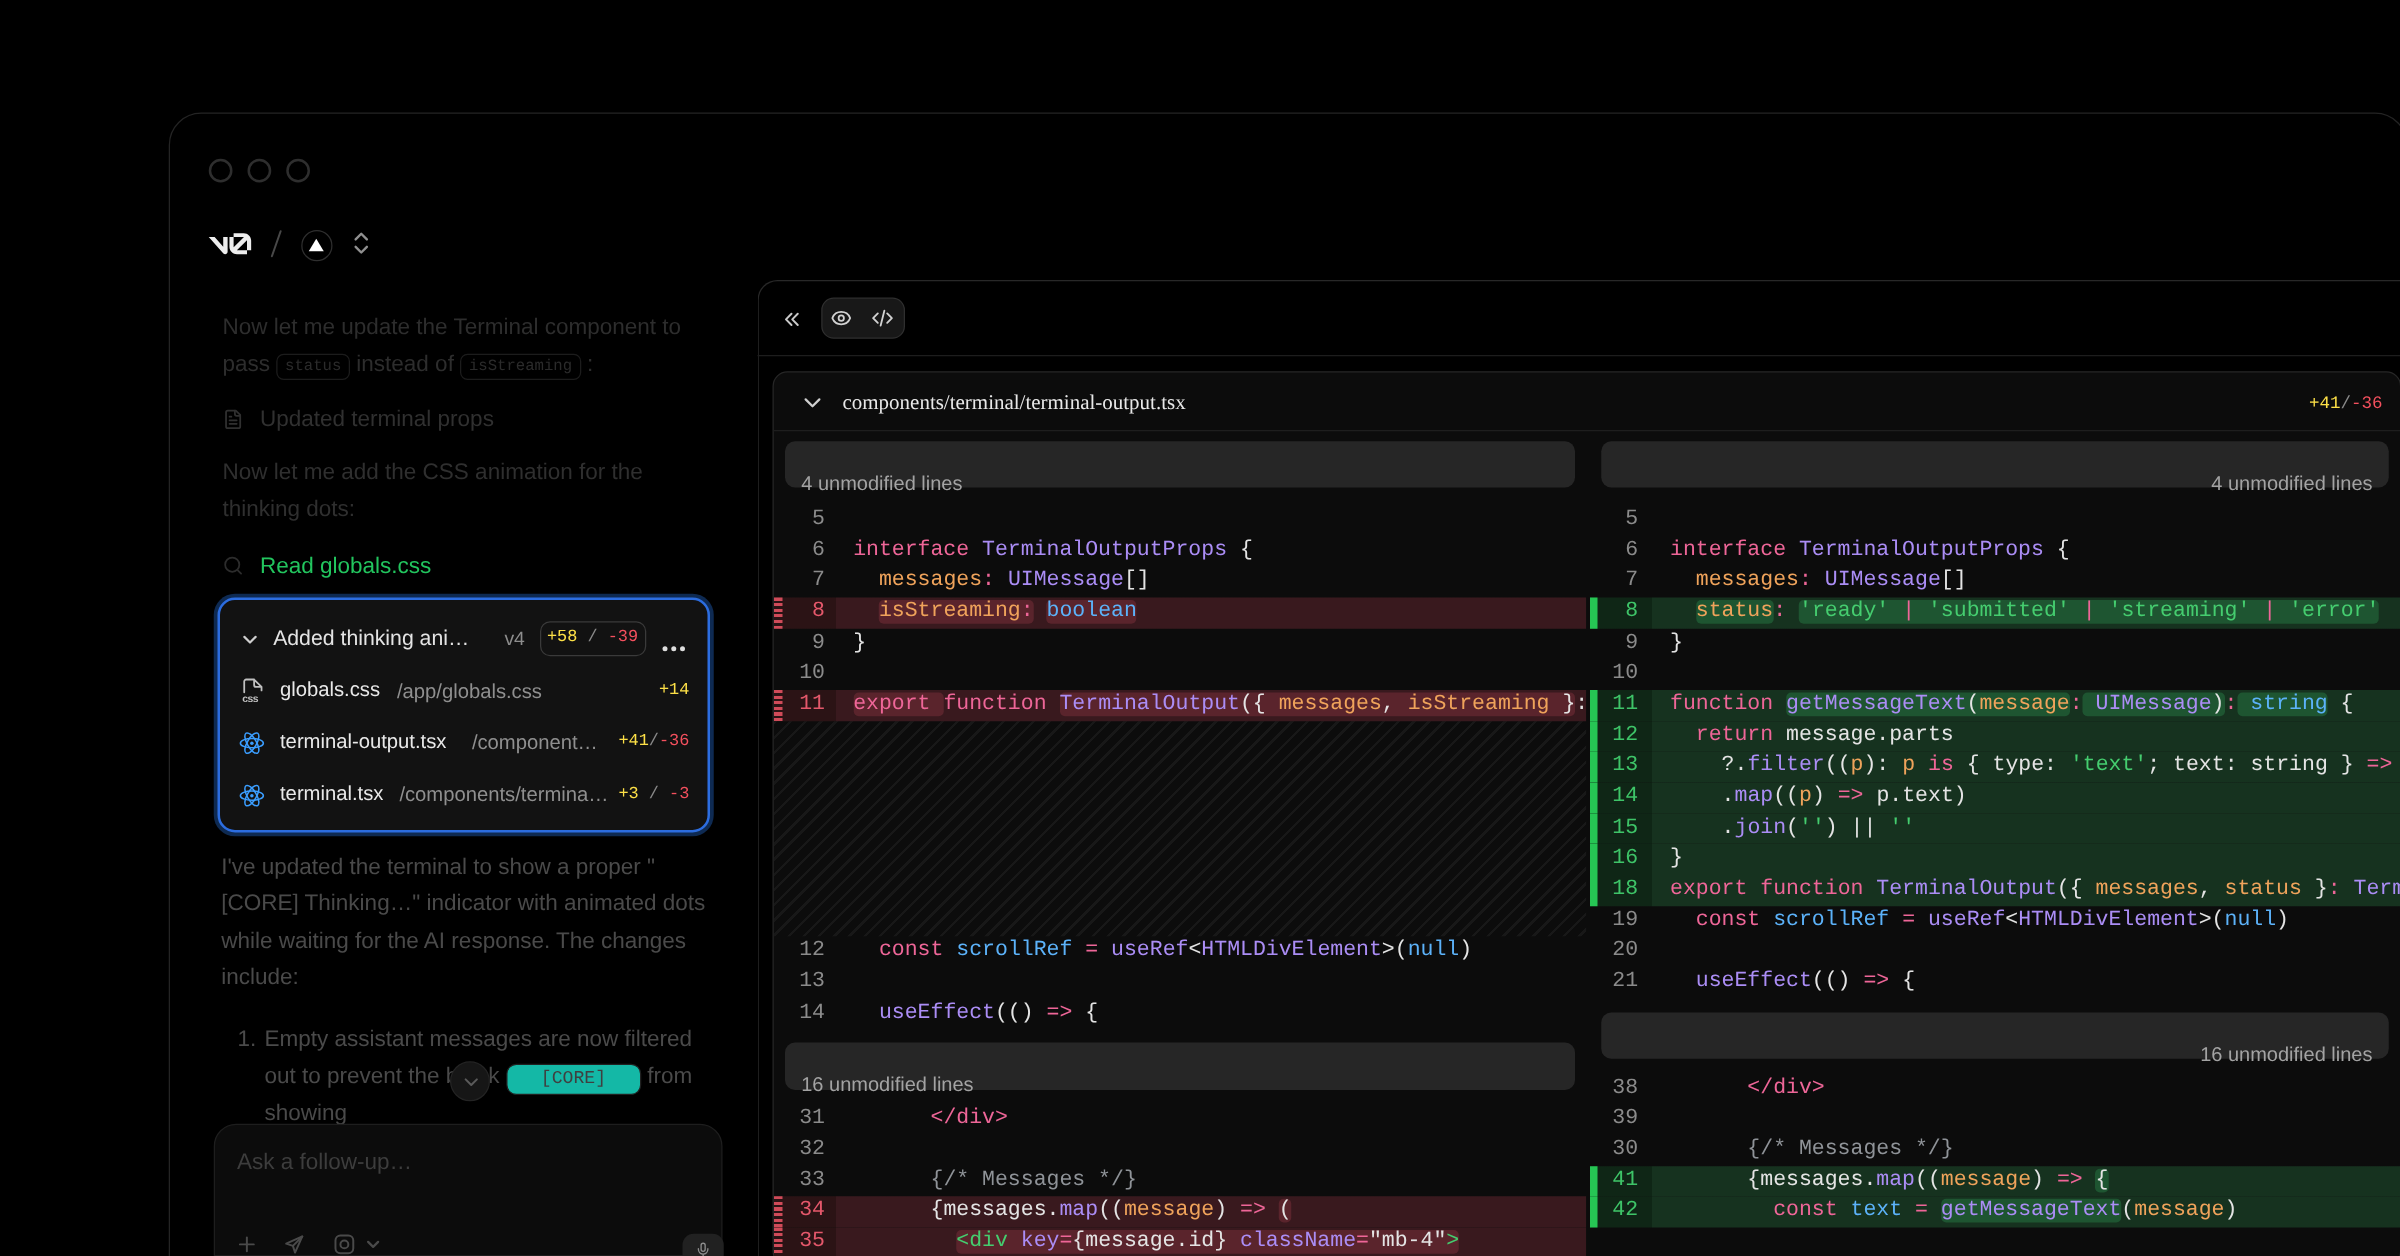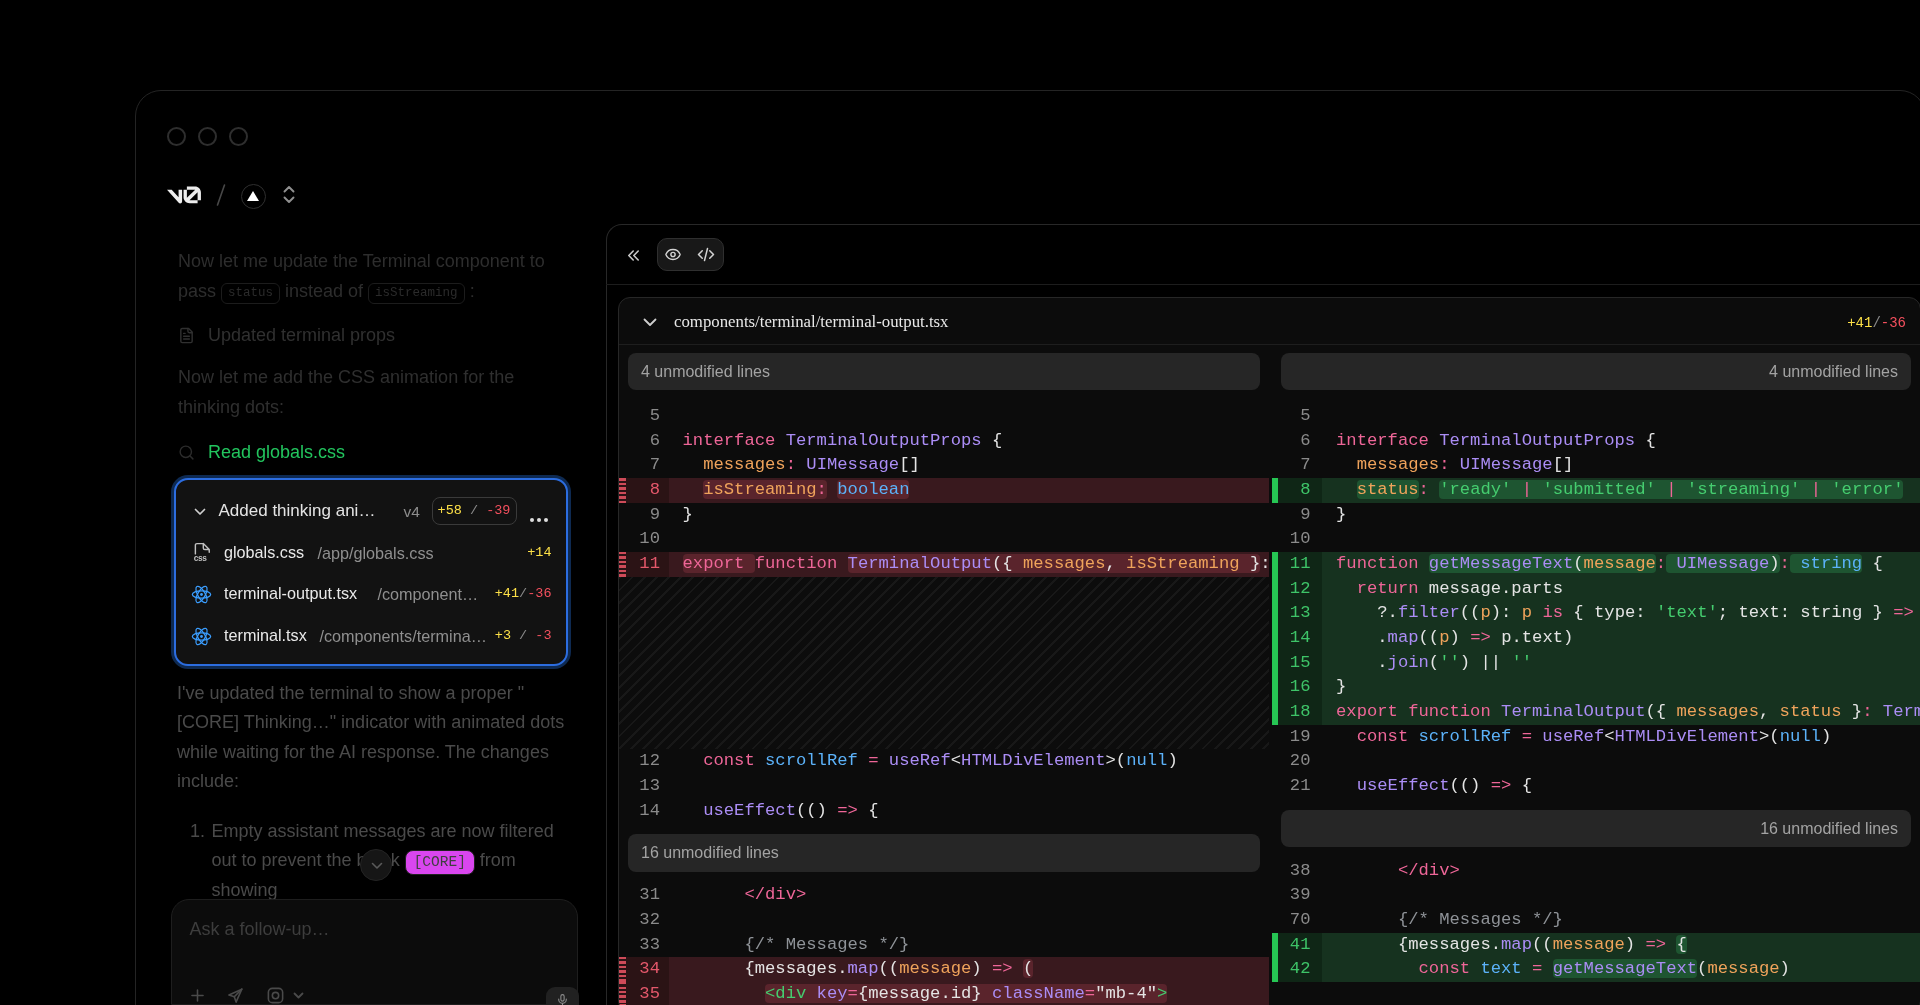--- a/index.html
+++ b/index.html
@@ -2,21 +2,21 @@
 <html><head><meta charset="utf-8"><style>
 *{margin:0;padding:0;box-sizing:border-box}
 html,body{width:1920px;height:1005px;background:#000;overflow:hidden}
 body{position:relative;font-family:"Liberation Sans",sans-serif}
 .abs{position:absolute}
 #win{left:135px;top:90px;width:1791px;height:921px;border:1px solid #242424;border-radius:26px 26px 0 0}
 .tl{width:19px;height:19px;border:2px solid #2e2e2e;border-radius:50%;position:absolute;top:127px}
 
 .dim1{color:#2d2d2d;font-size:18px;line-height:29.8px}
 .chip{display:inline-block;font-family:"Liberation Mono",monospace;font-size:12.5px;color:#2b2b2b;border:1px solid #1c1c1c;border-radius:6px;padding:1px 6px;line-height:17px;vertical-align:1px}
-.chip2{display:inline-block;font-family:"Liberation Mono",monospace;font-size:14.5px;color:#3f3f3f;border:1px solid #202020;background:#d946ef;border-radius:8px;padding:2px 8px;line-height:19px;vertical-align:0px}
+.chip2{display:inline-block;font-family:"Liberation Mono",monospace;font-size:14.5px;color:#3f3f3f;border:1px solid #202020;background:#14b8a6;border-radius:8px;padding:2px 27px;line-height:19px;vertical-align:0px}
 
 #card{left:173.5px;top:477.5px;width:394px;height:188px;background:#121212;border:2.5px solid #2c6de0;border-radius:14px;box-shadow:0 0 0 3px #0e2a52}
 #card .ttl{position:absolute;left:43px;top:21px;font-size:17px;color:#e4e4e4;font-weight:500}
 #card .v4{position:absolute;left:228px;top:23px;font-size:15.5px;color:#8d8d8d}
 #card .badge{position:absolute;left:256px;top:17px;width:85px;height:28px;border:1px solid #3a3a3a;border-radius:8px;text-align:center;font-family:"Liberation Mono",monospace;font-size:13.5px;line-height:26px}
 .grn{color:#fde047}.red{color:#f4505e}.slh{color:#8a8a8a}
 #card .dots{position:absolute;left:354px;top:28px}
 #card .dots i{display:inline-block;width:4px;height:4px;border-radius:50%;background:#dedede;margin-right:3px}
 .frow{position:absolute;left:0;width:100%;height:41.7px}
 .frow .nm{position:absolute;left:48.5px;top:10px;font-size:16.2px;color:#e9e9e9}
@@ -31,21 +31,21 @@
 #tbline{left:606px;top:284px;width:1314px;height:1px;background:#1d1d1d}
 
 #diff{left:618px;top:296.5px;width:1303px;height:716px;background:#0c0c0c;border:1px solid #272727;border-radius:12px;overflow:hidden}
 #dhead{height:47px;border-bottom:1px solid #1e1e1e;position:relative}
 #dhead .fn{position:absolute;left:55px;top:14px;font-family:Liberation Serif, serif;font-size:16.8px;color:#e8e8e8}
 #dhead .cnt{position:absolute;right:14px;top:17px;font-family:"Liberation Mono",monospace;font-size:14px}
 #cols{display:flex;font-family:"Liberation Mono",monospace;font-size:17.2px}
 #colL{width:650.5px;overflow:hidden}
 #colR{width:649.5px;margin-left:3px;overflow:hidden}
 .crow1{height:59.7px;padding-top:8.3px}.crow2{height:60.2px;padding-top:11.3px}
-.cbar{height:37.6px;background:#262626;border-radius:8px;color:#a3a3a3;font-family:"Liberation Sans",sans-serif;font-size:16px;line-height:37.6px;padding:0 13px}
+.cbar{height:37.6px;background:#262626;border-radius:8px;color:#a3a3a3;font-family:"Liberation Sans",sans-serif;font-size:16px;line-height:37.6px;padding:16px 13px}
 .cbar{margin:0 9px}
 .tar{text-align:right}
 .row{height:24.65px;line-height:24.65px;position:relative;white-space:pre}
 .num{position:absolute;left:0;top:0;width:41px;text-align:right;color:#8b8b8b}
 .code{position:absolute;left:63.5px;top:0}
 #colR .code{left:64.5px}
 #colR .num{width:39px}
 .rr{background:linear-gradient(90deg,#2b1315 0,#2b1315 50px,#39191e 50px)}
 .ra{background:linear-gradient(90deg,#0f2616 0,#0f2616 50px,#16321f 50px)}
 .rr .num{color:#e4586b}
@@ -230,18 +230,18 @@
         <div class="row ra"><span class="num">16</span><span class="code"><span class="w">}</span></span></div>
         <div class="row ra"><span class="num">18</span><span class="code"><span class="k">export</span> <span class="k">function</span> <span class="t">TerminalOutput</span><span class="w">({</span> <span class="o">messages</span><span class="w">,</span> <span class="o">status</span> <span class="w">}</span><span class="k">:</span> <span class="t">TerminalOutputProps</span> </span></div>
         <div class="row"><span class="num">19</span><span class="code">  <span class="k">const</span> <span class="bl">scrollRef</span> <span class="k">=</span> <span class="t">useRef</span><span class="w">&lt;</span><span class="t">HTMLDivElement</span><span class="w">&gt;(</span><span class="bl">null</span><span class="w">)</span></span></div>
         <div class="row"><span class="num">20</span><span class="code"></span></div>
         <div class="row"><span class="num">21</span><span class="code">  <span class="t">useEffect</span><span class="w">(()</span> <span class="k">=&gt;</span> <span class="w">{</span></span></div>
         <div class="crow2">
           <div class="cbar tar">16 unmodified lines</div>
         </div>
         <div class="row"><span class="num">38</span><span class="code">      <span class="k">&lt;/div&gt;</span></span></div>
         <div class="row"><span class="num">39</span><span class="code"></span></div>
-        <div class="row"><span class="num">70</span><span class="code">      <span class="c">{/* Messages */}</span></span></div>
+        <div class="row"><span class="num">30</span><span class="code">      <span class="c">{/* Messages */}</span></span></div>
         <div class="row ra"><span class="num">41</span><span class="code">      <span class="w">{messages.</span><span class="t">map</span><span class="w">((</span><span class="o">message</span><span class="w">)</span> <span class="k">=&gt;</span> <span class="hg"><span class="w">{</span></span></span></div>
         <div class="row ra"><span class="num">42</span><span class="code">        <span class="k">const</span> <span class="bl">text</span> <span class="k">=</span> <span class="hg"><span class="t">getMessageText</span></span><span class="w">(</span><span class="o">message</span><span class="w">)</span></span></div>
       </div>
     </div>
 </div>
 
 </body></html>

